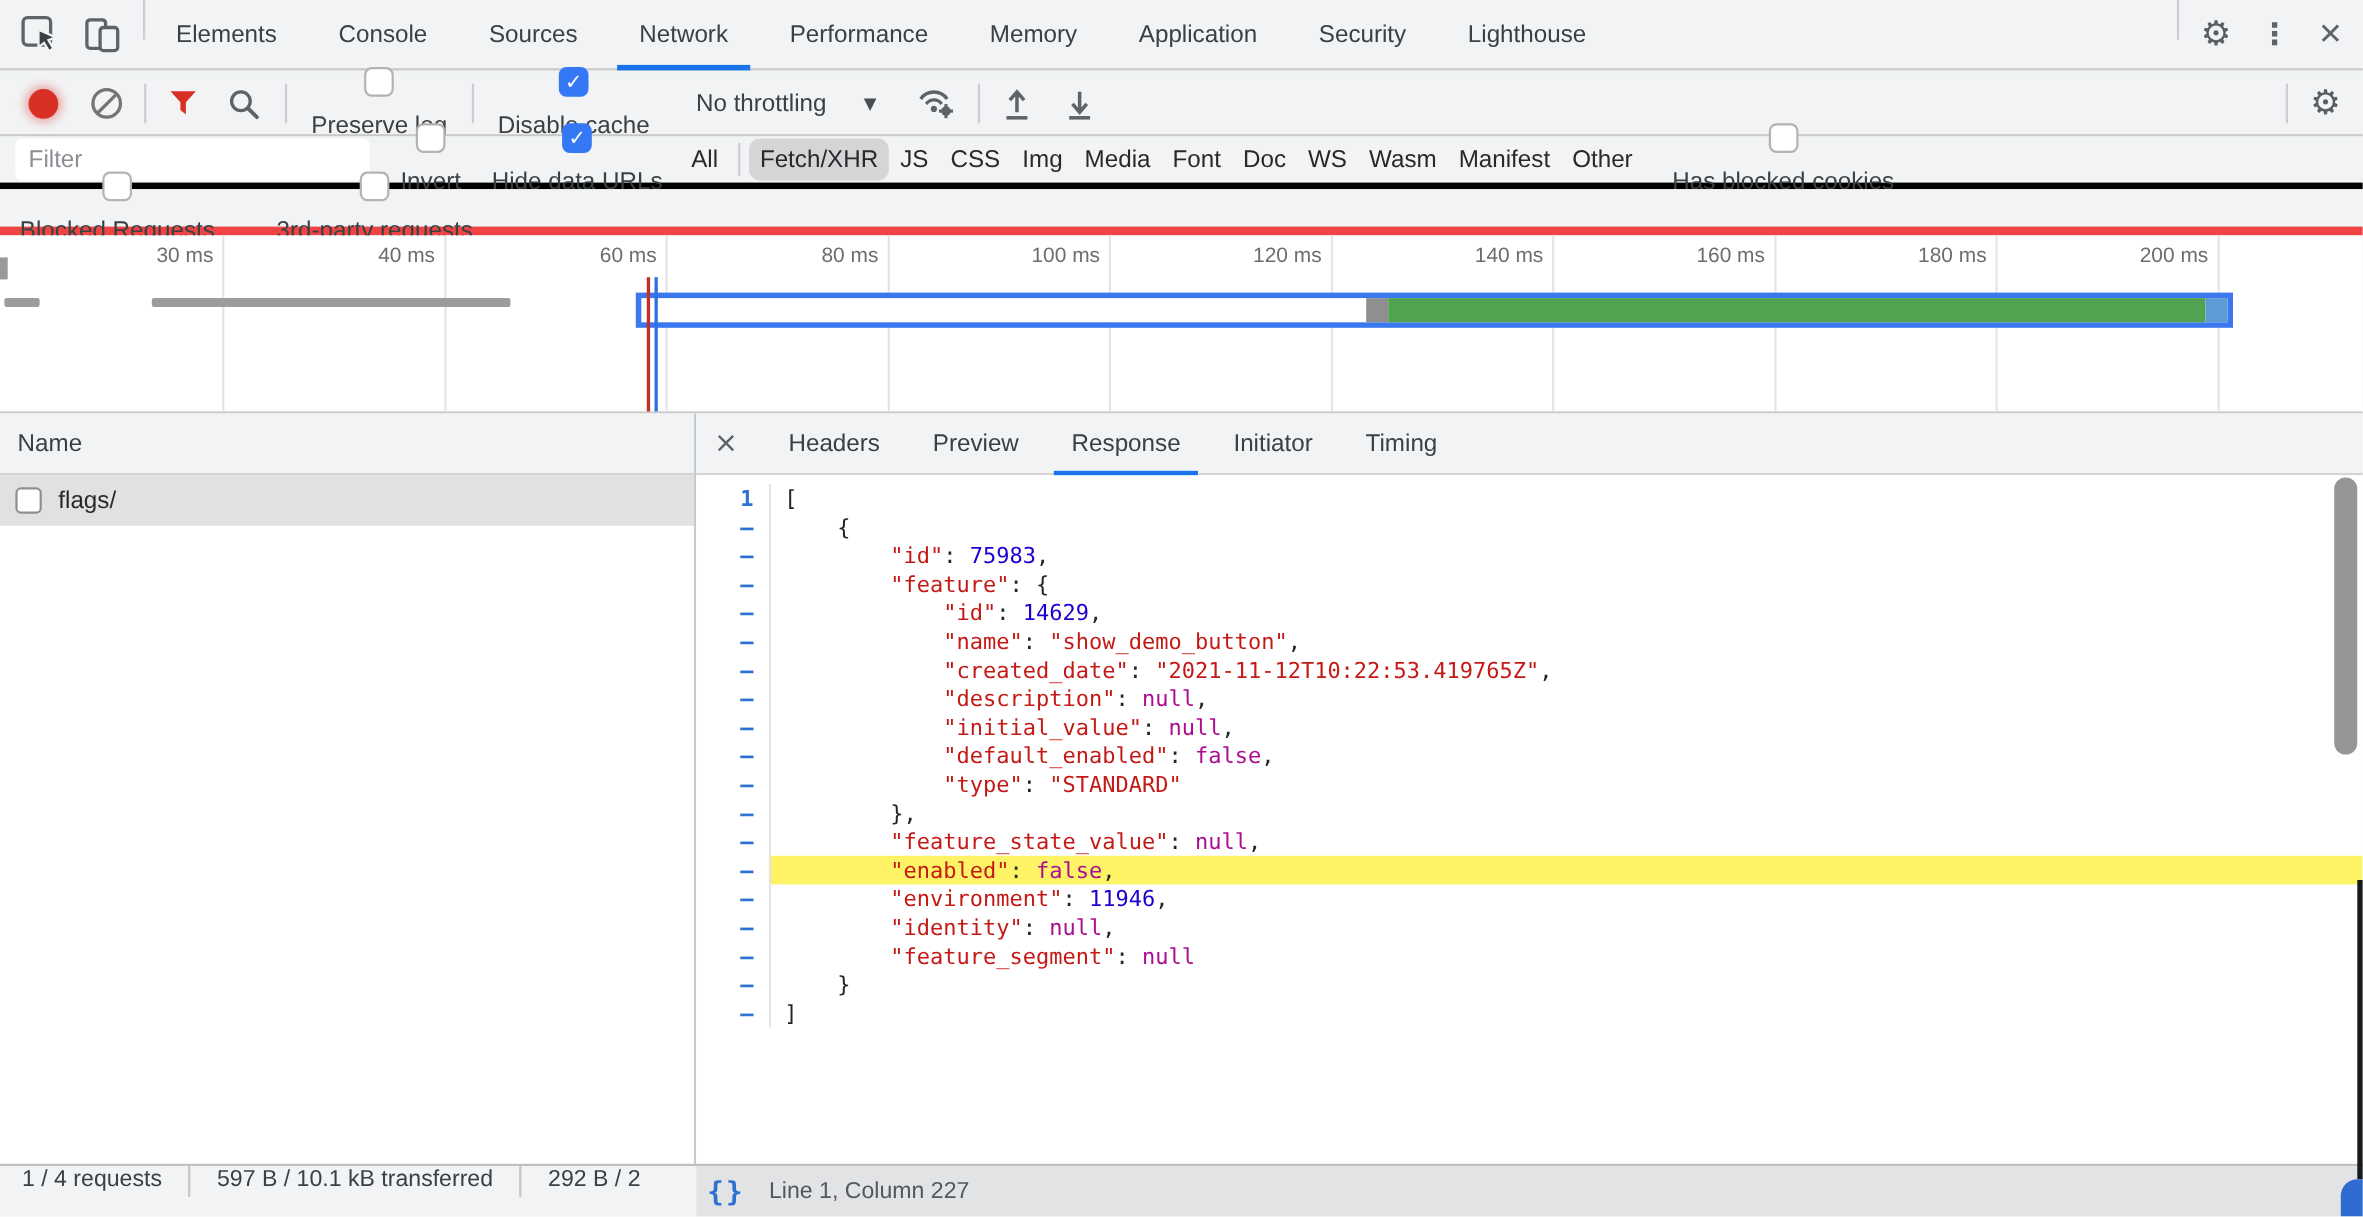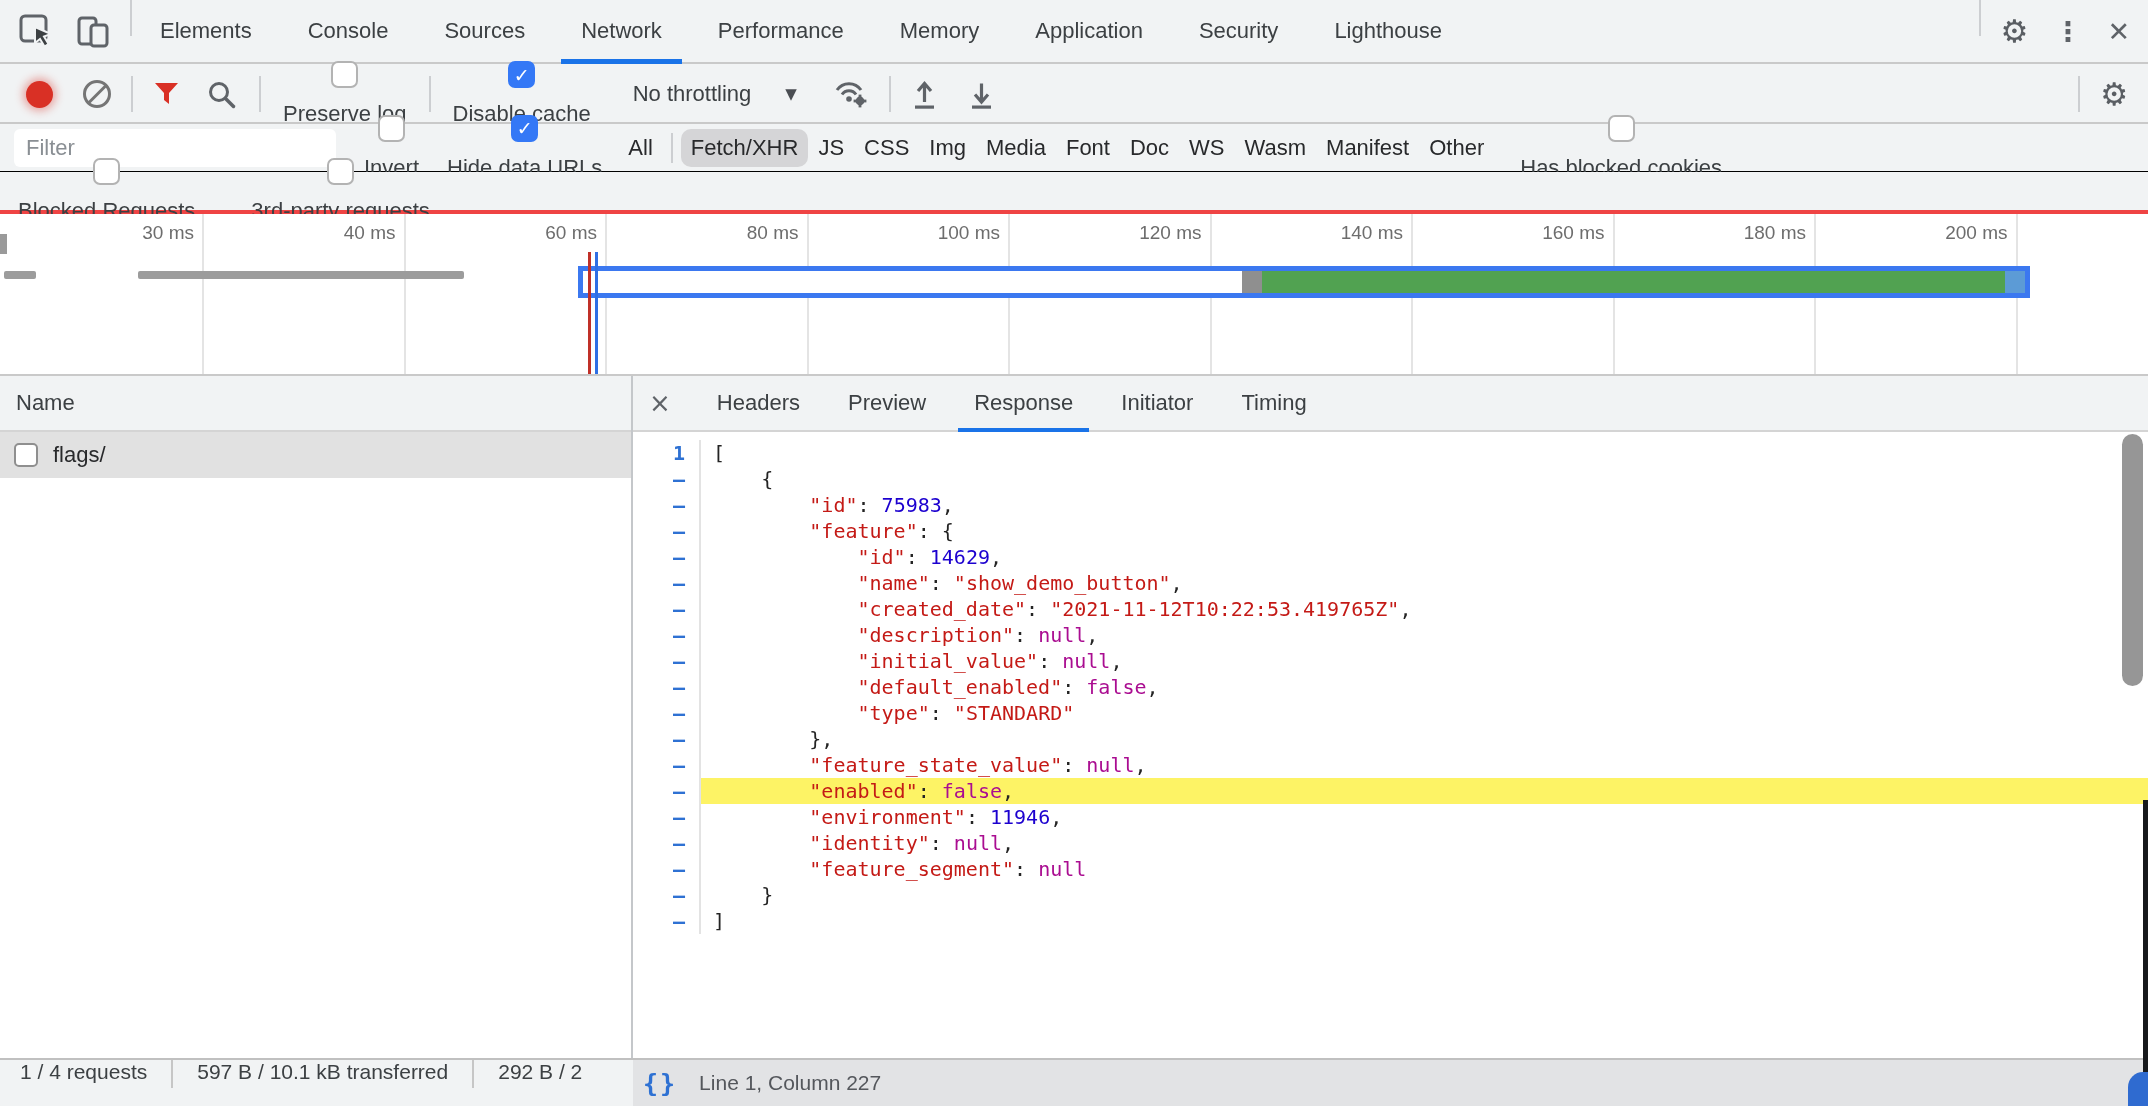--- a/index.html
+++ b/index.html
@@ -32,32 +32,32 @@
   .icon-clear::after { content:""; position:absolute; left:-1px; top:9.5px; width:24px; height:3px; background:#757575; transform:rotate(-45deg); }
   .cb { display:flex; align-items:center; gap:13px; font-size:22px; color:#3c4043; white-space:nowrap;flex-direction:column; }
   .cb .box { width:27px; height:27px; border-radius:7px; background:#fff; border:2px solid #b3b3b3;
     display:flex; align-items:center; justify-content:center; font-size:19px; font-weight:bold; color:transparent; flex:none; }
   .cb.checked .box { background:#3478f6; border-color:#3478f6; color:#fff; }
   .throttle-label { font-size:22px; color:#3c4043; margin-left:42px; }
   .caret { font-size:15px; color:#4a4d52; margin-left:34px; }
 
   
   .filterbar { position:absolute; top:124px; left:0; width:2148px; height:48px;
-    display:flex; align-items:center; background:#f1f3f4; border-bottom:1px solid #000000; padding-left:14px; }
+    display:flex; align-items:center; background:#f1f3f4; border-bottom:6px solid #000000; padding-left:14px; }
   #filter-input { width:322px; height:38px; border:none; border-radius:6px; background:#fff;
     font-family:"Liberation Sans",sans-serif; font-size:22px; color:#3c4043; padding:0 12px; outline:none; }
   #filter-input::placeholder { color:#8a8f94; }
   .pills { display:flex; align-items:center; margin-left:16px; }
   .pill { font-size:22px; color:#28292b; padding:6px 10px; border-radius:10px; white-space:nowrap; }
   .pill.selected { background:#d5d5d7; }
   .pills .vsep { height:30px; margin:0 8px; }
 
   
   .filterbar2 { position:absolute; top:172px; left:0; width:2148px; height:42px;
-    display:flex; align-items:center; background:#f1f3f4; border-bottom:4px solid #ef4444; padding-left:18px; gap:56px; }
+    display:flex; align-items:center; background:#f1f3f4; border-bottom:8px solid #ef4444; padding-left:18px; gap:56px; }
 
   
   .overview { position:absolute; top:214px; left:0; width:2148px; height:162px; background:#fff; border-bottom:2px solid #c9c9c9; overflow:hidden; }
   .gridline { position:absolute; top:0; bottom:0; width:2px; background:#e4e4e4; }
   .ruler-label { position:absolute; top:8px; font-size:19px; color:#6d6d6d; white-space:nowrap; }
   .ov-nub { position:absolute; left:0; top:20px; width:7px; height:20px; background:#9a9a9a; }
   .gray-bar { position:absolute; top:57px; height:8px; background:#9c9c9c; border-radius:2px; z-index:3; }
   .sel-bar { position:absolute; top:52px; height:32px; border:5px solid #3b78f0; background:#fff; z-index:3; }
   .sel-seg { position:absolute; top:0; height:22px; }
   .seg-gray { background:#8f8f8f; }

